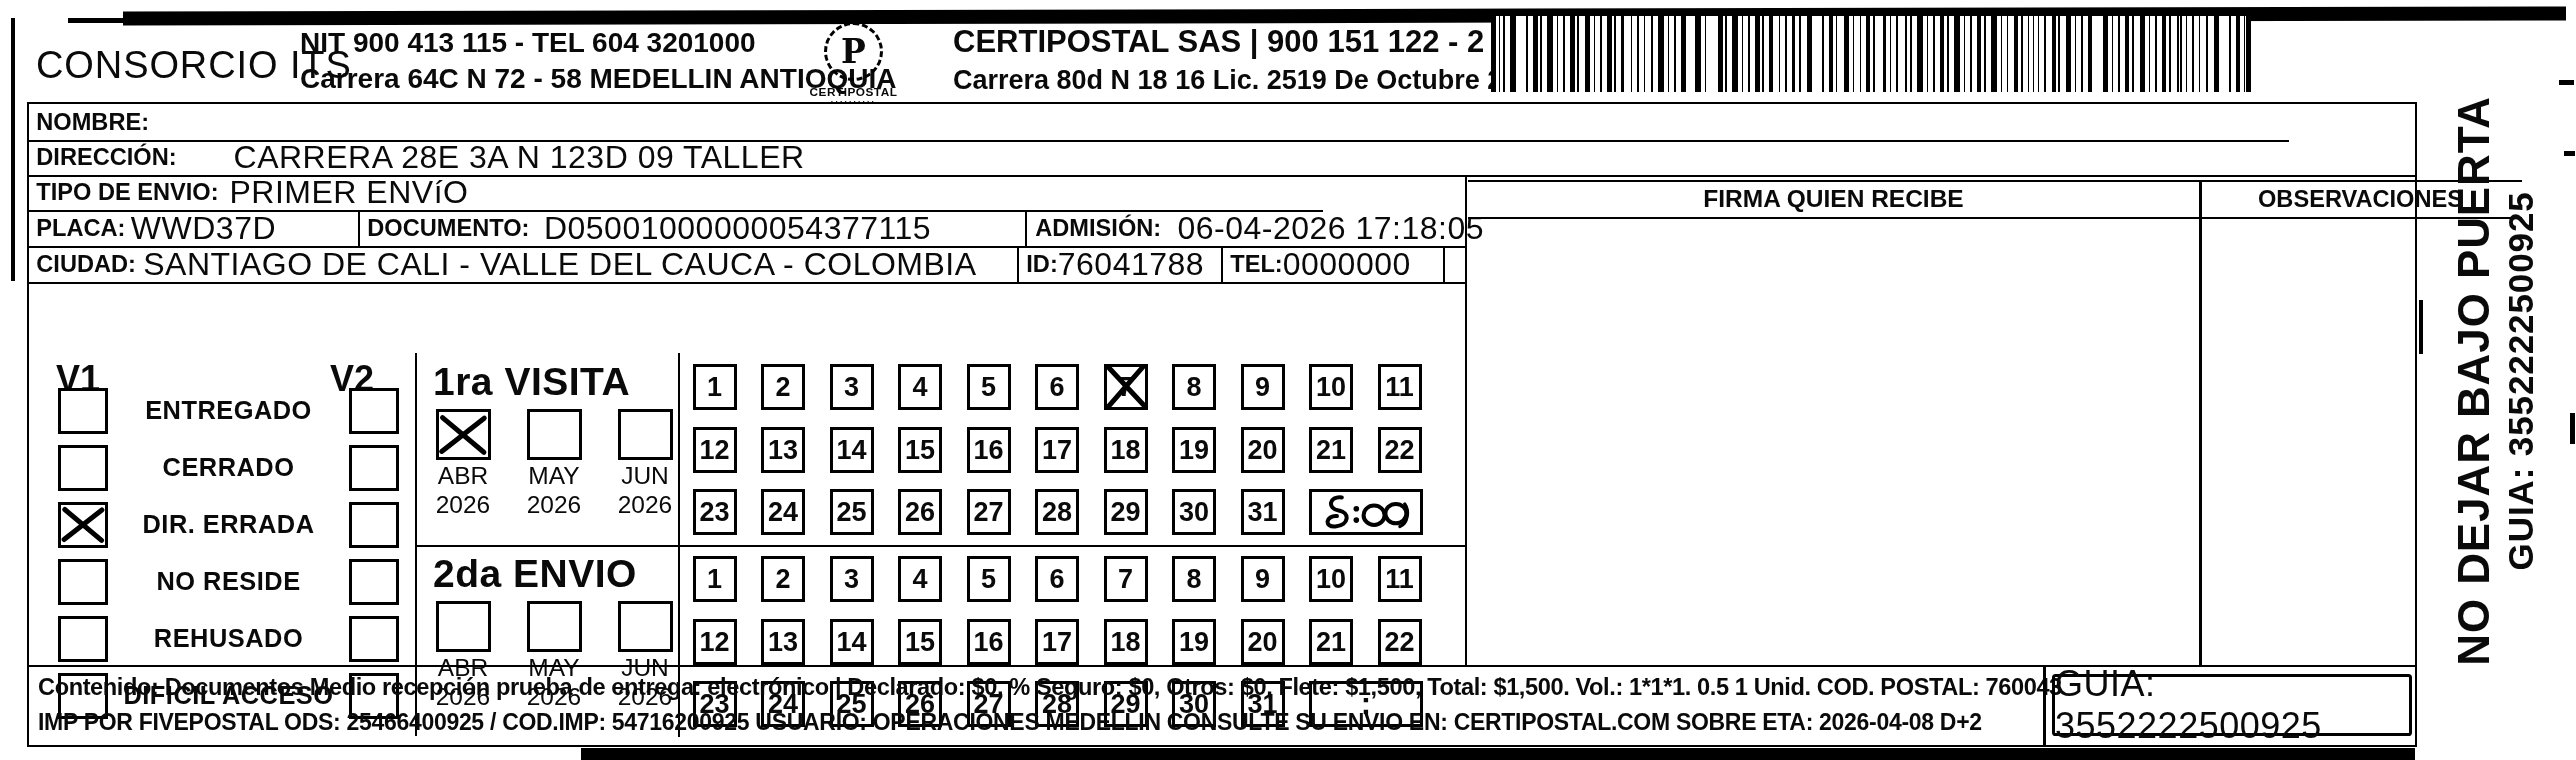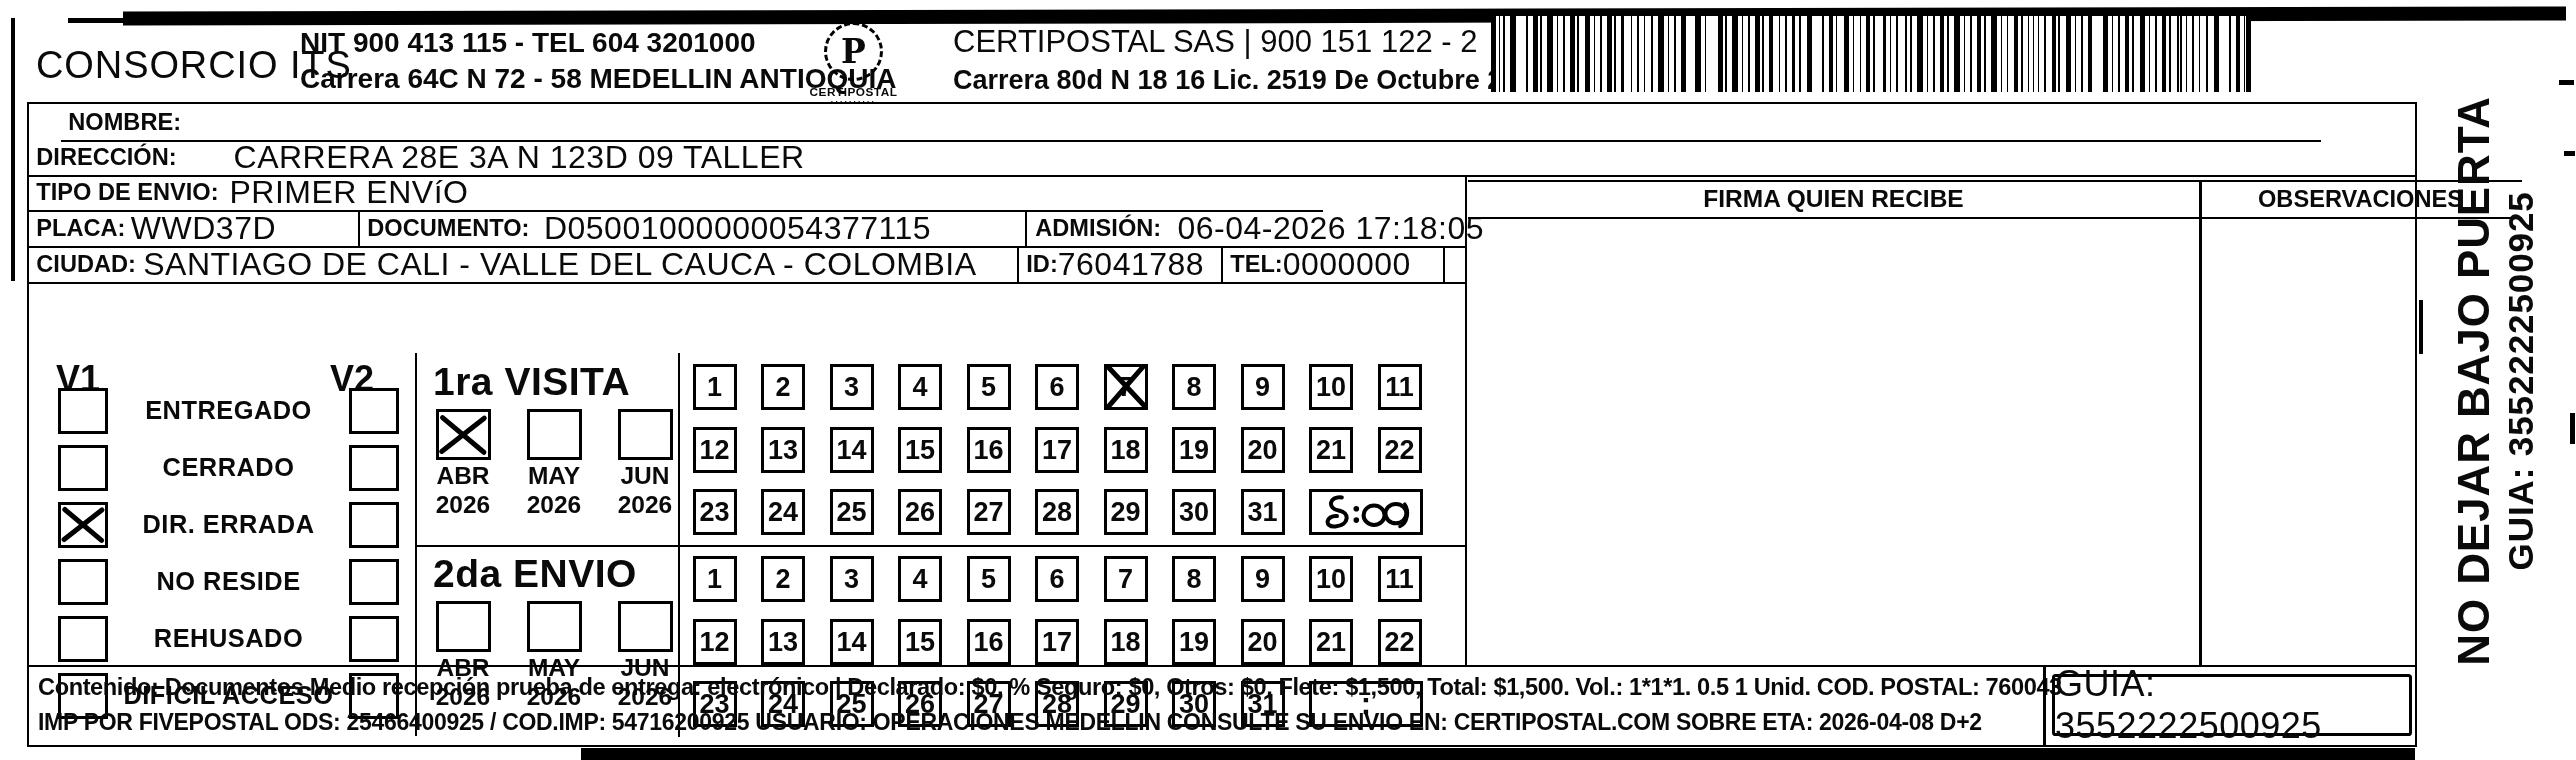--- a/index.html
+++ b/index.html
@@ -17,34 +17,34 @@
   .mark4{left:2419px;top:300px;width:3.6px;height:54px;background:#000;}
   
   .company{left:36px;top:44px;font-size:38px;font-weight:500;letter-spacing:0.9px;}
   .nitblock{left:300px;top:25.4px;font-size:28px;font-weight:700;line-height:36px;white-space:nowrap;}
   .logo-ring{left:824px;top:22px;width:53px;height:53px;border:3.6px dashed #000;border-radius:50%;
              display:flex;align-items:center;justify-content:center;}
   .logo-p{font-size:33px;font-weight:800;font-family:"DejaVu Serif",serif;}
   .logo-label{left:799px;top:85px;width:109px;text-align:center;font-size:11.8px;font-weight:800;letter-spacing:0.5px;}
   .logo-sub{left:799px;top:98px;width:109px;text-align:center;font-size:8.2px;font-weight:700;letter-spacing:1.8px;}
   .postalblock{left:953px;top:23.6px;white-space:nowrap;}
-  .postal1{font-size:31px;font-weight:400;}
+  .postal1{font-size:31px;font-weight:700;}
   .postal2{font-size:27px;font-weight:700;margin-top:5.4px;}
   .barcode{left:1491px;top:16.3px;width:750px;height:76px;
     border-left:5.4px solid #000;border-right:5.4px solid #000;
     background:
       repeating-linear-gradient(90deg,#fff 0 2.7px,rgba(255,255,255,0) 2.7px 21px,#fff 21px 24.5px,rgba(255,255,255,0) 24.5px 43px,#fff 43px 44px,rgba(255,255,255,0) 44px 64px),
       repeating-linear-gradient(90deg,#000 0 4.5px,#fff 4.5px 7.3px,#000 7.3px 9px,#fff 9px 14.5px,#000 14.5px 20px,#fff 20px 23.6px,#000 23.6px 25.4px,#fff 25.4px 30px,#000 30px 32px,#fff 32px 37px);}
   
   .card{left:27px;top:102px;width:2386px;height:641px;border:2.7px solid #000;}
   .card .abs{position:absolute;}
   .flabel{font-size:23.6px;font-weight:700;}
   .fvalue{font-size:32px;font-weight:500;letter-spacing:0.5px;white-space:nowrap;}
   .frow{display:flex;align-items:center;}
-  .row-nombre{left:0;top:0;width:2260px;height:36px;border-bottom:2.7px solid #000;margin-left:32px;}
+  .row-nombre{left:0;top:0;width:2260px;height:36px;border-bottom:2.7px solid #000;}
   .row-direccion{left:0;top:36px;width:2386px;height:35px;border-bottom:2.7px solid #000;gap:48px;}
   .left-region{left:0;top:71px;width:1436px;height:490px;border-right:2.7px solid #000;}
   .row-tipo{left:0;top:0;width:1294px;height:35px;border-bottom:2.7px solid #000;}
   .row-placa{left:0;top:35px;width:1436px;height:36px;border-bottom:2.7px solid #000;}
   .row-ciudad{left:0;top:71px;width:1436px;height:36px;border-bottom:2.7px solid #000;}
   .cell{display:flex;align-items:center;height:100%;box-sizing:border-box;}
   .bR{border-right:2.7px solid #000;}
   .pad{padding-left:7.3px;}
   
   .firma-col{left:1439px;top:71px;width:947px;height:490px;}
@@ -70,21 +70,21 @@
   .xm.big.b{transform:translate(-50%,-58%) rotate(-49deg);}
   .visits{left:386px;top:0;width:1051px;height:383px;}
   .visit{position:absolute;left:0;width:1051px;height:192px;}
   .visit1{top:0;border-bottom:2.7px solid #000;}
   .visit2{top:192px;}
   .visit-title{position:absolute;left:18px;top:7.3px;font-size:39px;font-weight:700;letter-spacing:0.5px;}
   .month-col{position:absolute;left:0;top:0;width:263px;height:192px;border-right:2.7px solid #000;}
   .months{position:absolute;left:20px;top:56px;display:flex;gap:35px;}
   .month{display:flex;flex-direction:column;align-items:center;width:56px;}
   .month .cb{width:49px;height:45px;}
-  .mlabel{font-size:24.5px;font-weight:700;line-height:27px;margin-top:1.8px;white-space:nowrap;}
+  .mlabel{font-size:24.5px;font-weight:400;line-height:27px;margin-top:1.8px;white-space:nowrap;}
   .daygrid{position:absolute;left:263px;top:0;width:787px;height:192px;}
   .day-row{position:absolute;left:14.5px;display:flex;gap:24.5px;}
   .day-row:nth-child(1){top:11px;} .day-row:nth-child(2){top:74px;} .day-row:nth-child(3){top:136px;}
   .day{width:38px;height:40px;border:3.6px solid #000;display:flex;align-items:center;justify-content:center;
        font-size:27px;font-weight:700;position:relative;background:#fff;}
   .wide-box{width:108px;height:40px;border:3.6px solid #000;display:none;align-items:center;justify-content:center;background:#fff;}
   .colon{font-size:31px;font-weight:700;}
   
   .footer{left:0;top:561px;width:2386px;height:80px;border-top:2.7px solid #000;}
   .fl1{left:9px;top:7.3px;font-size:23.6px;font-weight:700;letter-spacing:-0.4px;white-space:nowrap;}

